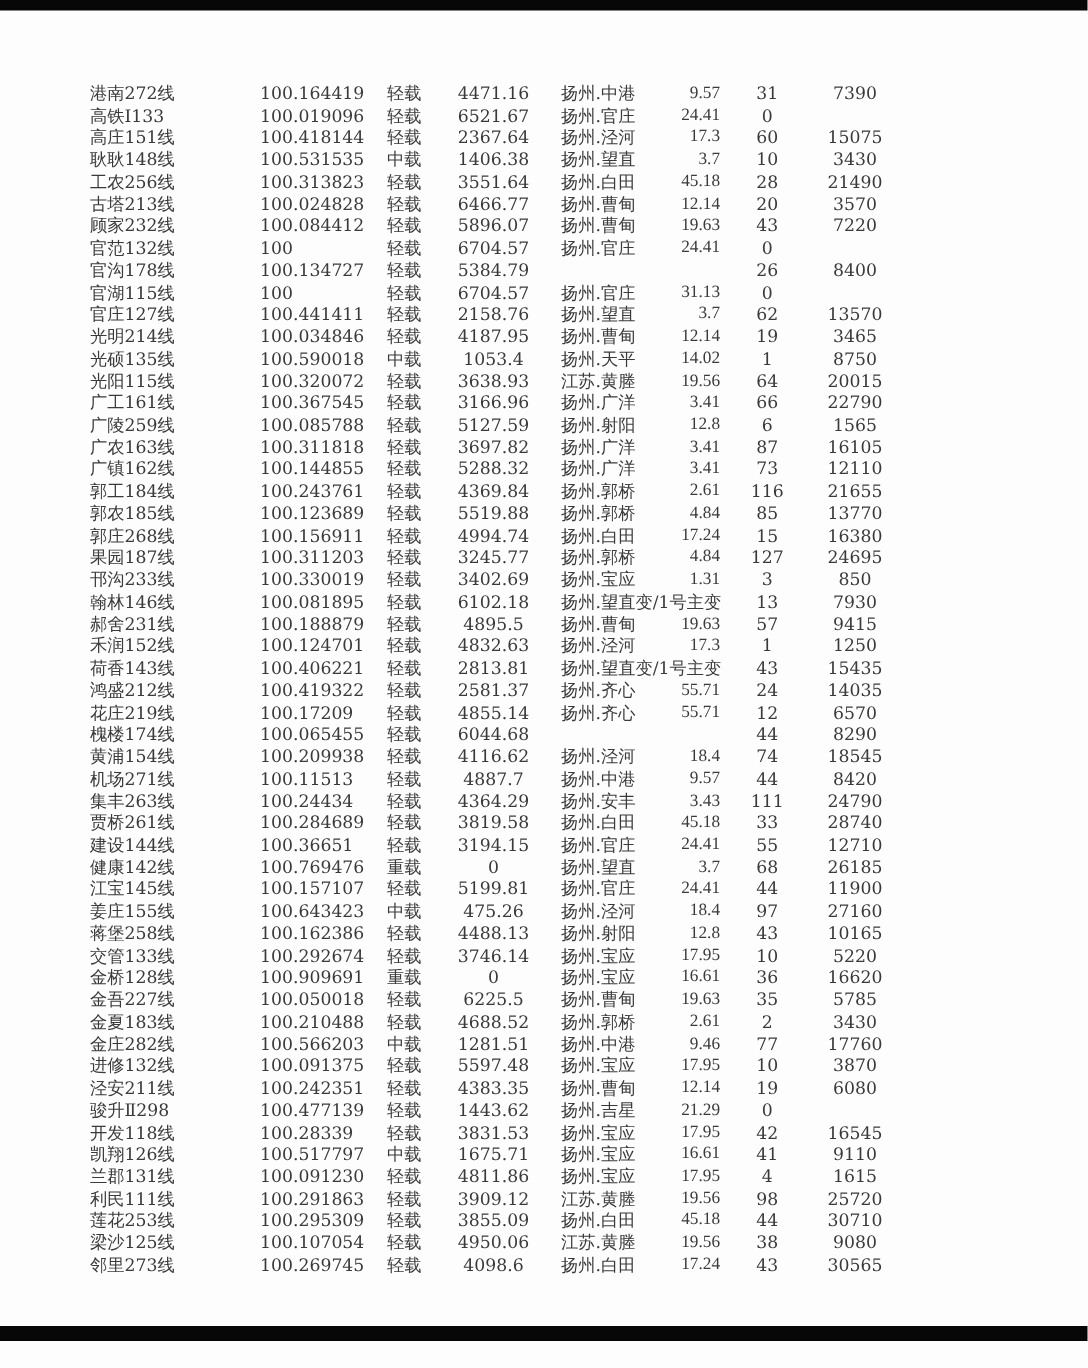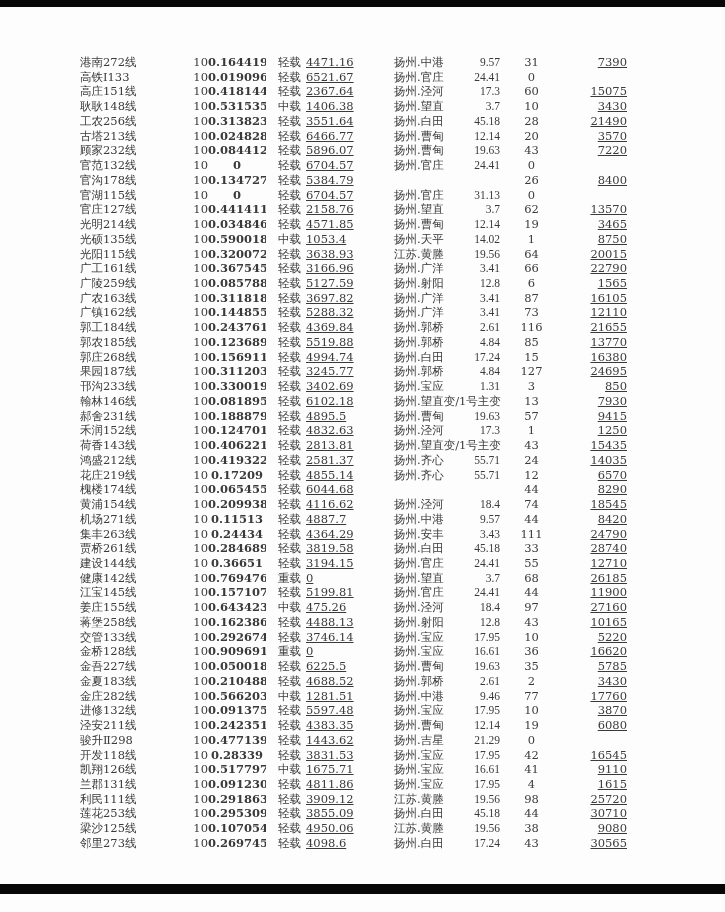--- a/index.html
+++ b/index.html
@@ -23,33 +23,32 @@
     width: 552px;
   }
   .row {
     display: grid;
     grid-template-columns: 90px 38px 58px 40px 86px 118px 43px 74px;
     height: 14.74px;
     line-height: 14.74px;
     font-size: 11.5px;
     color: #3a3a3a;
     white-space: nowrap;
-    margin-left: 20px;
   }
   .cell { overflow: hidden; }
   .c-name  { text-align: left; }
   .c-volt  { text-align: right; }
-  .c-ratio { text-align: center; font-weight: bold; }
+  .c-ratio { text-align: left; }
   .c-load  { text-align: center; padding-left: 7px; }
-  .c-val   { text-align: left; text-decoration: underline; }
+  .c-val   { text-align: center; }
   .c-locdist { display: flex; overflow: hidden; padding-left: 2px; justify-content: space-between; }
   .c-loc   { flex: 0 0 auto; }
   .c-dist  { flex: 1 1 auto; text-align: right; padding-right: 10px; font-family: Liberation Serif, serif; }
   .c-count { text-align: center; }
-  .c-last  { text-align: right; text-decoration: underline; }
+  .c-last  { text-align: center; }
 </style>
 </head>
 <body>
 
 <div class="bar bar-top"></div>
 
 <div class="report">
   <div>
       <div class="row">
     <span class="cell c-name">港南272线</span>
@@ -192,21 +191,21 @@
       <span class="c-dist">3.7</span>
     </span>
     <span class="cell c-count">62</span>
     <span class="cell c-last">13570</span>
   </div>
       <div class="row">
     <span class="cell c-name">光明214线</span>
     <span class="cell c-volt">10</span>
     <span class="cell c-ratio">0.034846</span>
     <span class="cell c-load">轻载</span>
-    <span class="cell c-val">4571.85</span>
+    <span class="cell c-val">4187.95</span>
     <span class="cell c-locdist">
       <span class="c-loc">扬州.曹甸</span>
       <span class="c-dist">12.14</span>
     </span>
     <span class="cell c-count">19</span>
     <span class="cell c-last">3465</span>
   </div>
       <div class="row">
     <span class="cell c-name">光硕135线</span>
     <span class="cell c-volt">10</span>

